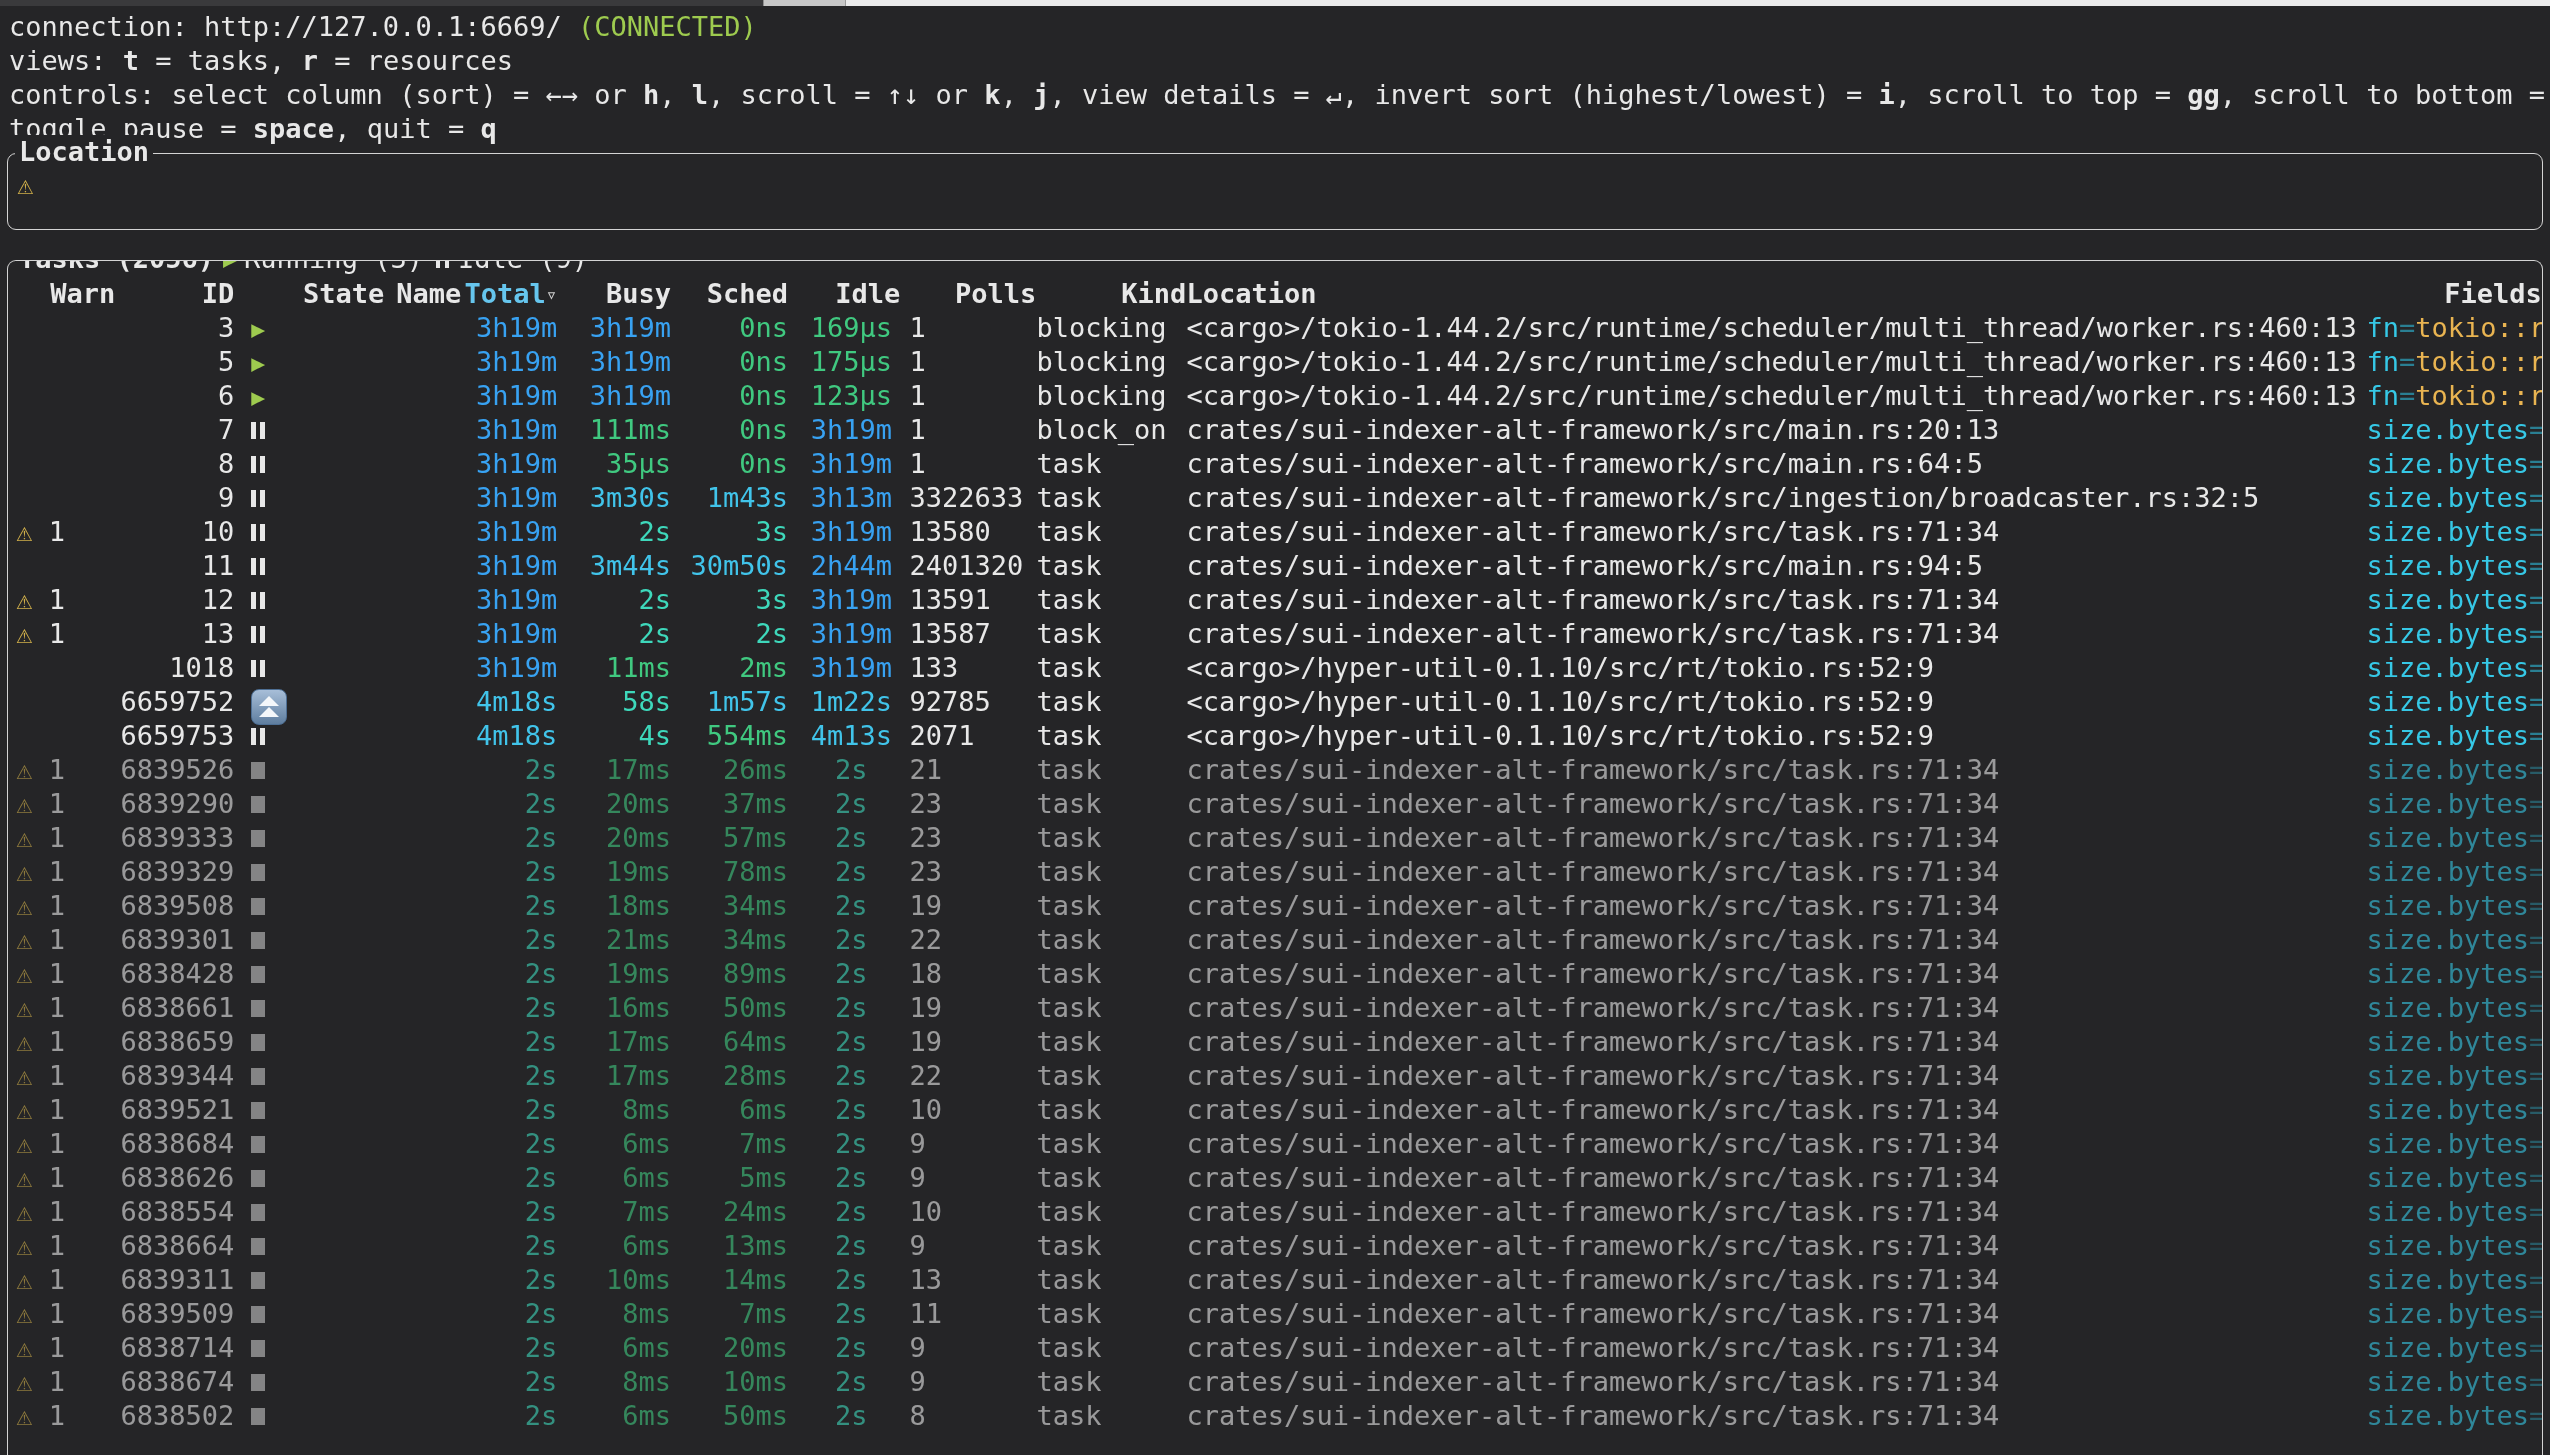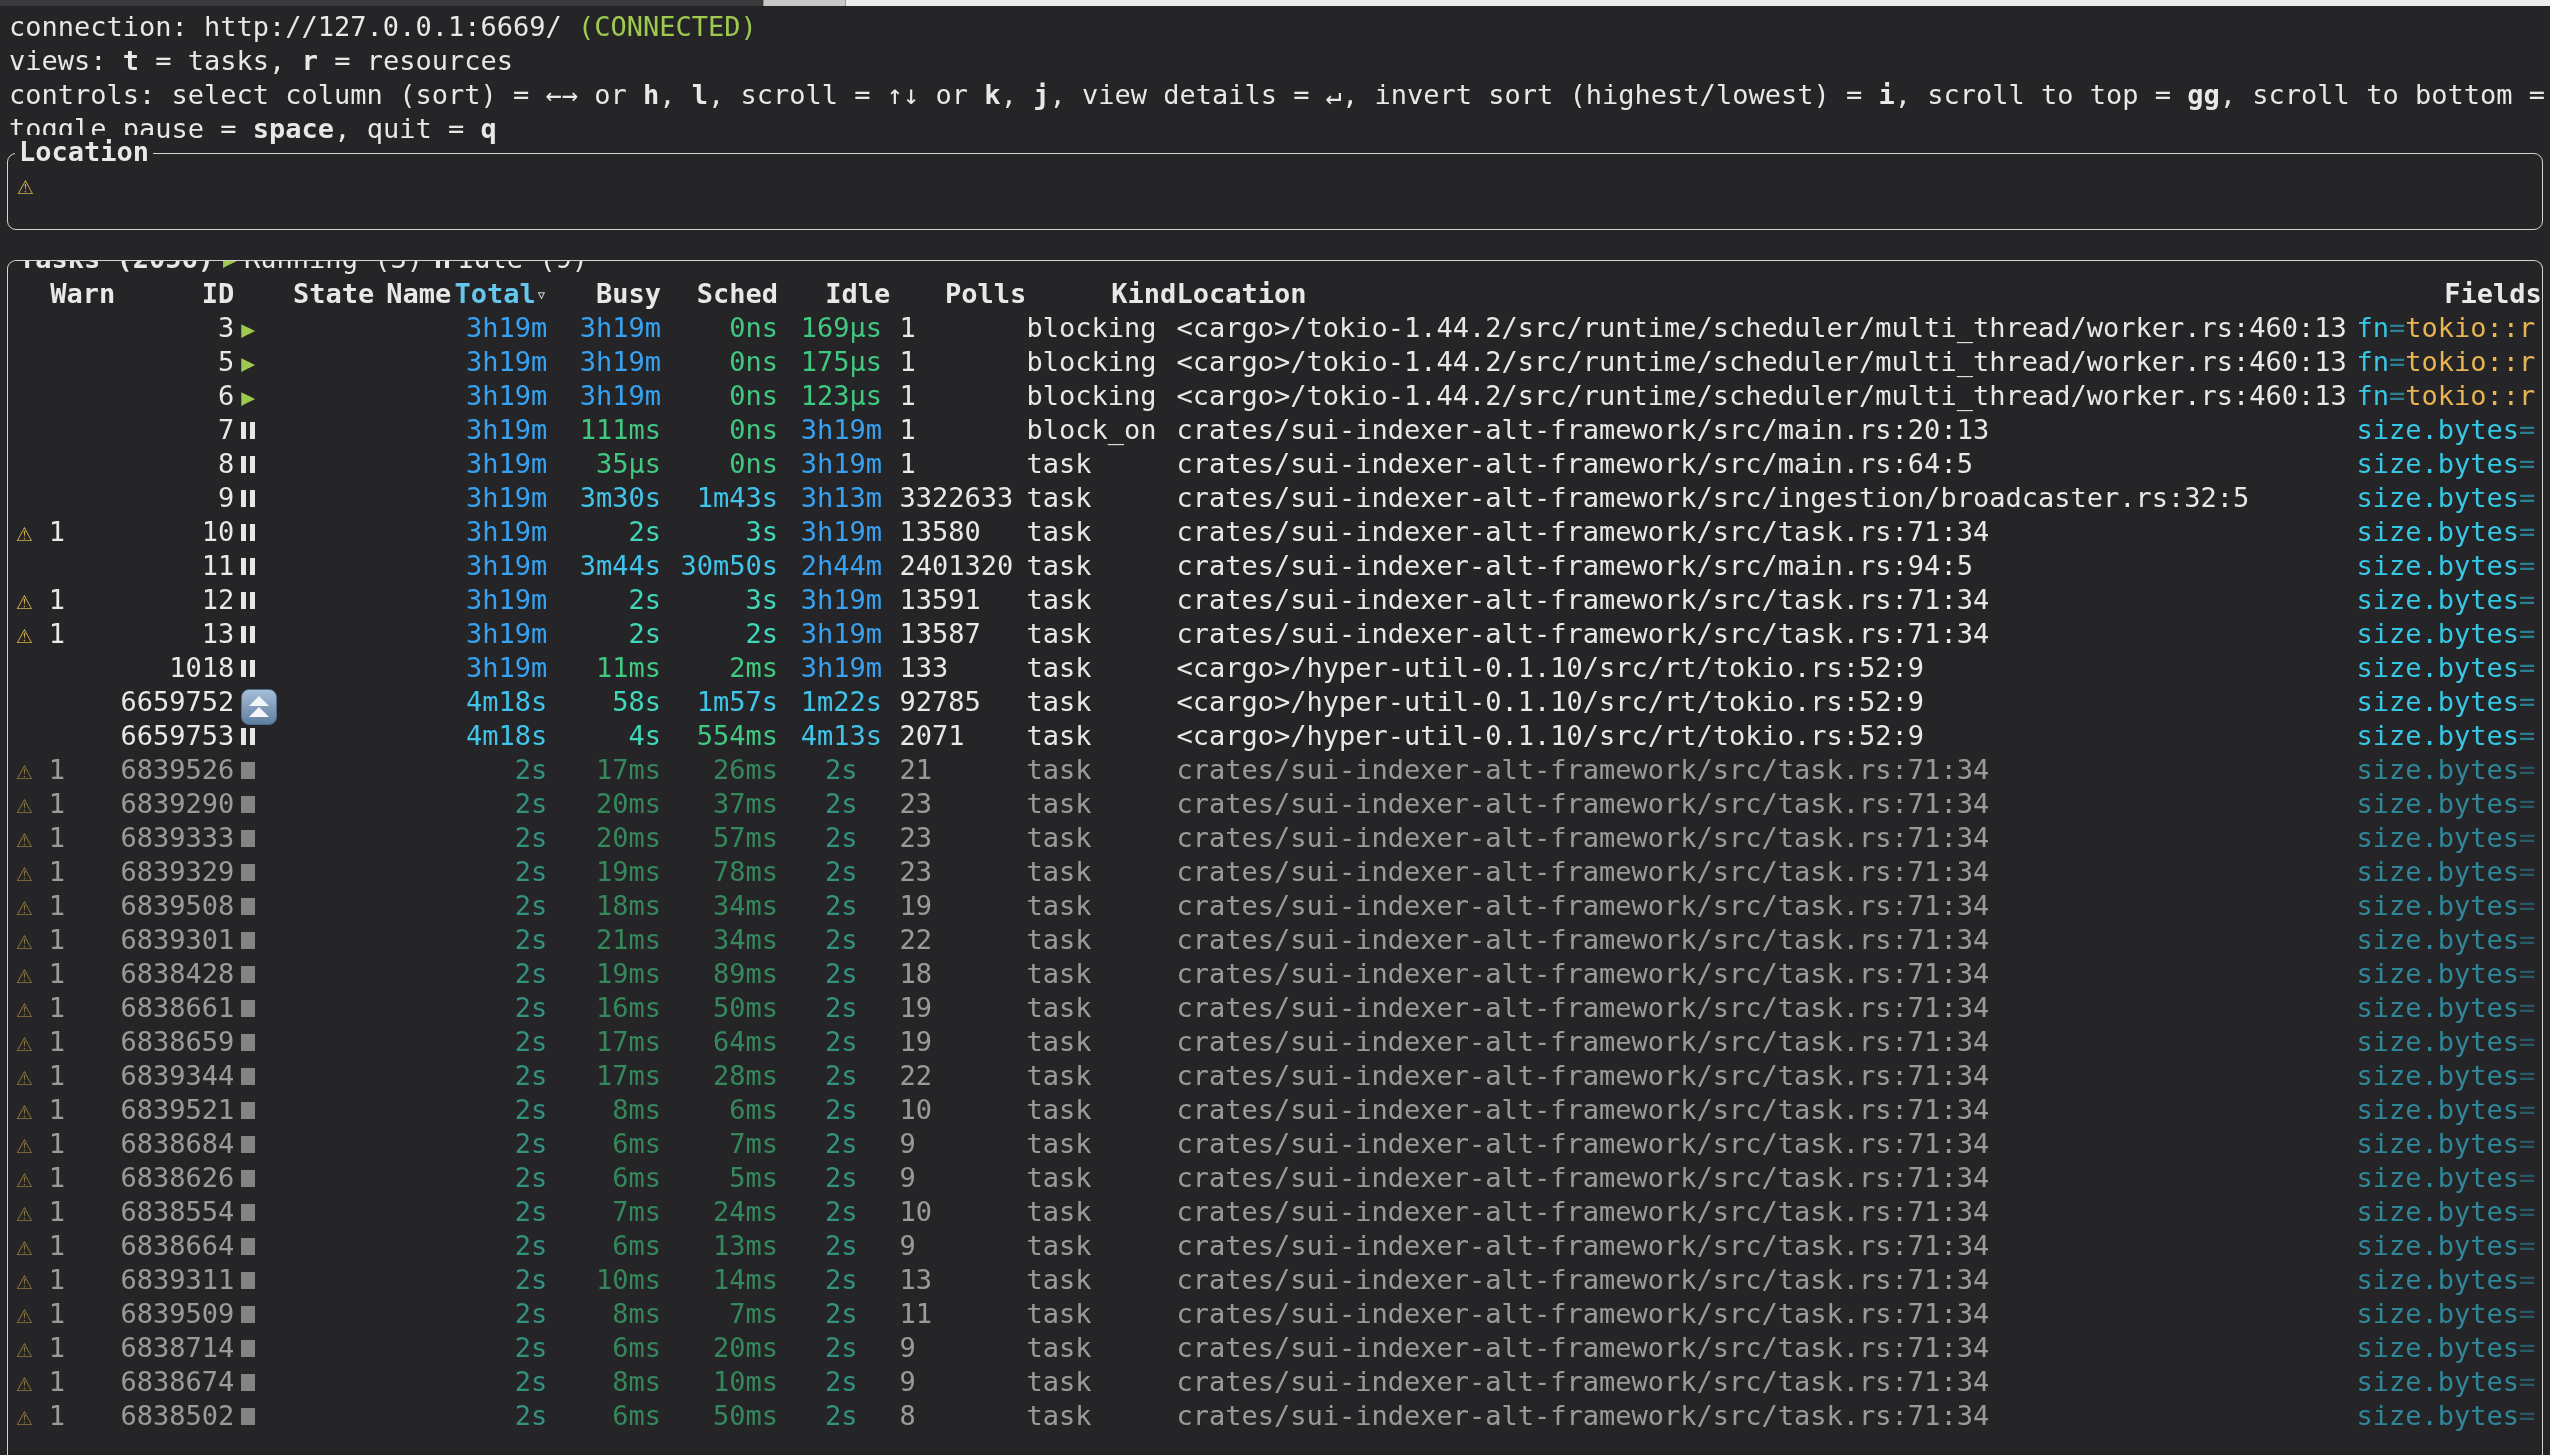--- a/index.html
+++ b/index.html
@@ -26,21 +26,21 @@
   .panel .legend{position:absolute;top:-19px;left:7.2px;background:var(--bg);padding:0 3.6px;
     line-height:34px;white-space:pre;display:inline-flex;align-items:center}
   .legend .ttl{font-weight:bold}
   .warnings{margin-top:7.2px;height:77px;padding:14.4px 0 0 9px}
   .warn-tri{color:var(--warn)}
   .tasks{margin-top:30px;height:1256px;border-bottom:none;border-radius:9px 9px 0 0;padding:16px 0 0 8px;overflow:hidden}
 
   .row{display:flex;height:34px;line-height:34px;white-space:pre;align-items:center}
   .c{flex:none;overflow:hidden}
   .c-warn{width:99px}
-  .c-id{width:119px;text-align:right;margin-right:7px}
+  .c-id{width:119px;text-align:right;margin-right:17px}
   .c-state{width:133px}
   .c-name{width:77px}
   .c-total{width:96px;text-align:right;margin-right:10.8px}
   .c-busy{width:103px;text-align:right;margin-right:16px}
   .c-sched{width:101px;text-align:right;margin-right:14.4px}
   .c-idle{width:98px;text-align:center;margin-right:9px}
   .c-polls{width:127px}
   .c-kind{width:150px}
   .c-loc{width:1180px}
   .c-fields{flex:1 1 auto;overflow:hidden}

